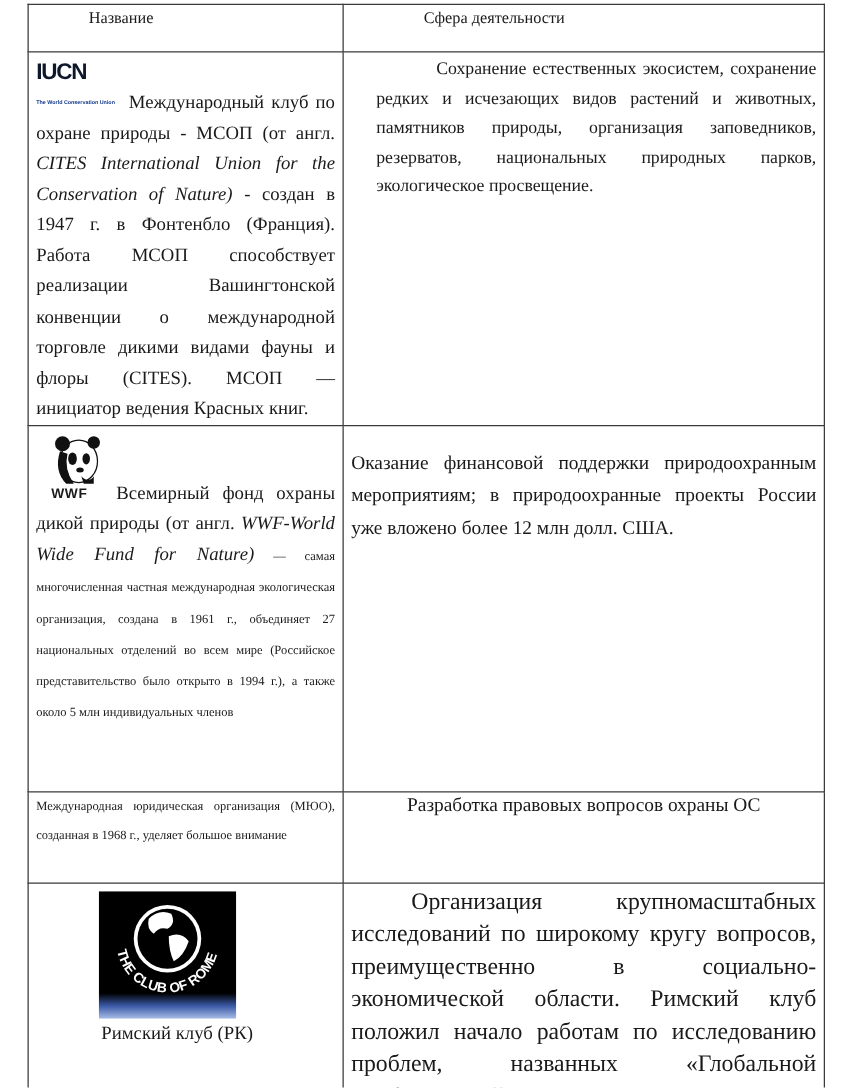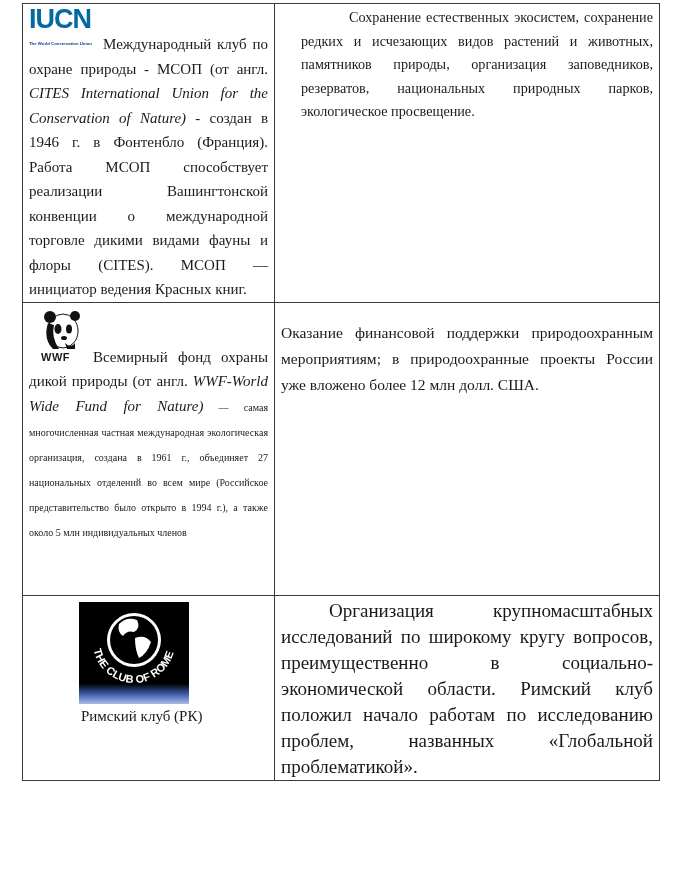--- a/index.html
+++ b/index.html
@@ -13,50 +13,54 @@
   .hdr .h1 { padding-left: 48px; padding-top: 2px; }
   .hdr .h2 { padding-left: 64px; padding-top: 2px; }
   .txt { font-size: 15px; line-height: 24.5px; text-align: justify; }
   .txt-r { font-size: 14.2px; line-height: 23.5px; text-align: justify; margin-left: 20px; }
   .indent { text-indent: 48px; }
   .r1 td { height: 294px; }
   .r2 td { height: 292px; }
   .r3 td { height: 72px; }
   .r4 td { height: 147px; }
   .iucn { display: inline-block; vertical-align: bottom; width: 70px; margin-right: 4px; }
-  .iucn .big { font-family: "Liberation Sans", sans-serif; font-weight: bold; color: #0369a1;
-               font-size: 27px; line-height: 26px; letter-spacing: -1px; }
+  .iucn .big { font-family: "Liberation Sans", sans-serif; font-weight: bold; color: #0f172a;
+               font-size: 18px; line-height: 26px; letter-spacing: -1px; }
   .iucn .small { font-family: "Liberation Sans", sans-serif; font-size: 4.3px; color: #123a8c;
                  font-weight: bold; white-space: nowrap; }
   .wwf { display: block; width: 44px; margin: 6px 0 0 12px; }
   .wwf svg { display: block; }
   .wwf-label { font-family: "Liberation Sans", sans-serif; font-weight: bold; font-size: 11px; letter-spacing: 0.5px; }
   .rome { display: block; width: 110px; height: 102px; margin: 6px auto 4px 50px; }
   .rome-cap { font-size: 15px; margin-left: 52px; }
   .sm { font-size: 10px; line-height: 23px; text-align: justify; }
   .center { text-align: center; }
   i { font-style: italic; }
 </style>
 </head>
 <body>
 
 <table class="main">
   <colgroup>
       <col class="c1">
       <col class="c2">
     </colgroup>
   <tbody>
+      <tr class="hdr">
+    <td class="h1">Название</td>
+    <td class="h2">Сфера деятельности</td>
+  </tr>
 
   <tr class="r1">
     <td>
       <div class="txt" style="padding-top:2px;">
         <span class="iucn">
           <div class="big">IUCN</div>
           <div class="small">The World Conservation Union</div>
-        </span><span>Международный клуб по охране природы - МСОП (от англ. </span><i>CITES International Union for the Conservation of Nature)</i><span> - создан в 1946 г. в Фонтенбло (Франция). Работа МСОП способствует реализации Вашингтонской конвенции о международной торговле дикими видами фауны и флоры (CITES). МСОП — инициатор ведения Красных книг.</span>
+        </span><span>Международный клуб по охране природы - МСОП (от англ. </span><i>CITES International Union for the Conservation of Nature)</i><span> - создан в 1947 г. в Фонтенбло (Франция). Работа МСОП способствует реализации Вашингтонской конвенции о международной торговле дикими видами фауны и флоры (CITES). МСОП — инициатор ведения Красных книг.</span>
       </div>
     </td>
     <td>
       <div class="txt-r indent" style="padding-top:2px;">Сохранение естественных экосистем, сохранение редких и исчезающих видов растений и животных, памятников природы, организация заповедников, резерватов, национальных природных парков, экологическое просвещение.</div>
     </td>
   </tr>
 
   <tr class="r2">
     <td>
       <span class="wwf">
@@ -74,20 +78,28 @@
       </span>
       <div class="txt" style="text-indent:64px; margin-top:-18px;">
         <span>Всемирный фонд охраны дикой природы (от англ. </span><i>WWF-World Wide Fund for Nature)</i><span class="sm"> — самая многочисленная частная международная экологическая организация, создана в 1961 г., объединяет 27 национальных отделений во всем мире (Российское представительство было открыто в 1994 г.), а также около 5 млн индивидуальных членов</span>
       </div>
     </td>
     <td>
       <div class="txt" style="font-size:15.5px; line-height:26px; padding-top:17px;">Оказание финансовой поддержки природоохранным мероприятиям; в природоохранные проекты России уже вложено более 12 млн долл. США.</div>
     </td>
   </tr>
 
+  <tr class="r3">
+    <td>
+      <div class="sm">Международная юридическая организация (МЮО), созданная в 1968 г., уделяет большое внимание</div>
+    </td>
+    <td>
+      <div class="center" style="font-size:15.5px; padding-top:2px;">Разработка правовых вопросов охраны ОС</div>
+    </td>
+  </tr>
 
   <tr class="r4">
     <td>
       <svg class="rome" viewBox="0 0 110 102">
         <defs>
           <linearGradient id="hz" x1="0" y1="0" x2="0" y2="1">
             <stop offset="0" stop-color="#000"></stop>
             <stop offset="0.8" stop-color="#000"></stop>
             <stop offset="0.9" stop-color="#3b5aa8"></stop>
             <stop offset="1" stop-color="#a9bde6"></stop>

